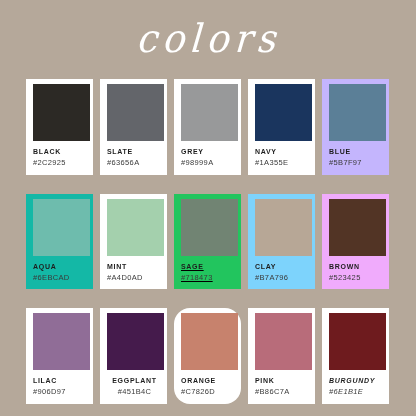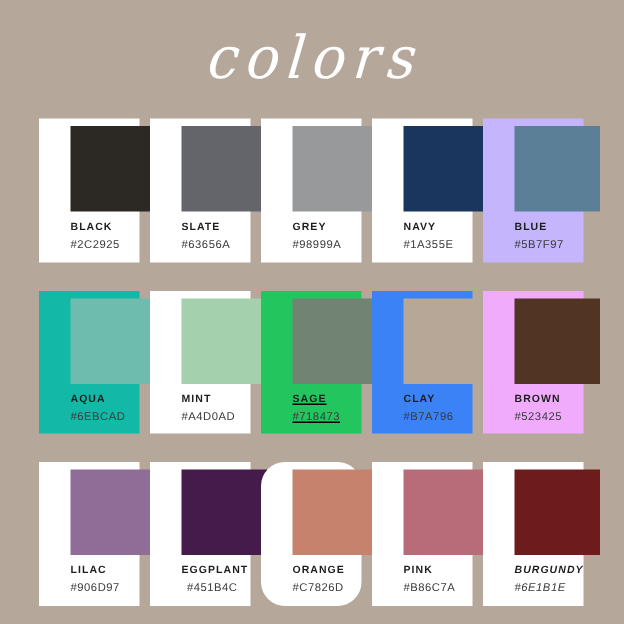--- a/index.html
+++ b/index.html
@@ -55,21 +55,21 @@
     width: 364px;
     display: grid;
     grid-template-columns: repeat(5, 67px);
     grid-column-gap: 7px;
     grid-row-gap: 19px;
   }
 
   .card {
     width: 67px;
     background: #ffffff;
-    padding: 5px 5px 6px 21px;
+    padding: 5px 5px 6px 7px;
     box-sizing: border-box;
   }
 
   .swatch {
     width: 57px;
     height: 57px;
     display: block;
   }
 
   .card-text {
@@ -156,21 +156,21 @@
           <div class="card-hex">#A4D0AD</div>
         </div>
       </div>
       <div class="card" style="background: #22c55e; text-decoration: underline;">
         <div class="swatch" style="background-color: rgb(113, 132, 115);"></div>
         <div class="card-text">
           <div class="card-name">SAGE</div>
           <div class="card-hex">#718473</div>
         </div>
       </div>
-      <div class="card" style="background: #3b82f6;">
+      <div class="card" style="background: #7dd3fc;">
         <div class="swatch" style="background-color: rgb(183, 167, 150);"></div>
         <div class="card-text">
           <div class="card-name">CLAY</div>
           <div class="card-hex">#B7A796</div>
         </div>
       </div>
       <div class="card" style="background: #f0abfc;">
         <div class="swatch" style="background-color: rgb(82, 52, 37);"></div>
         <div class="card-text">
           <div class="card-name">BROWN</div>

